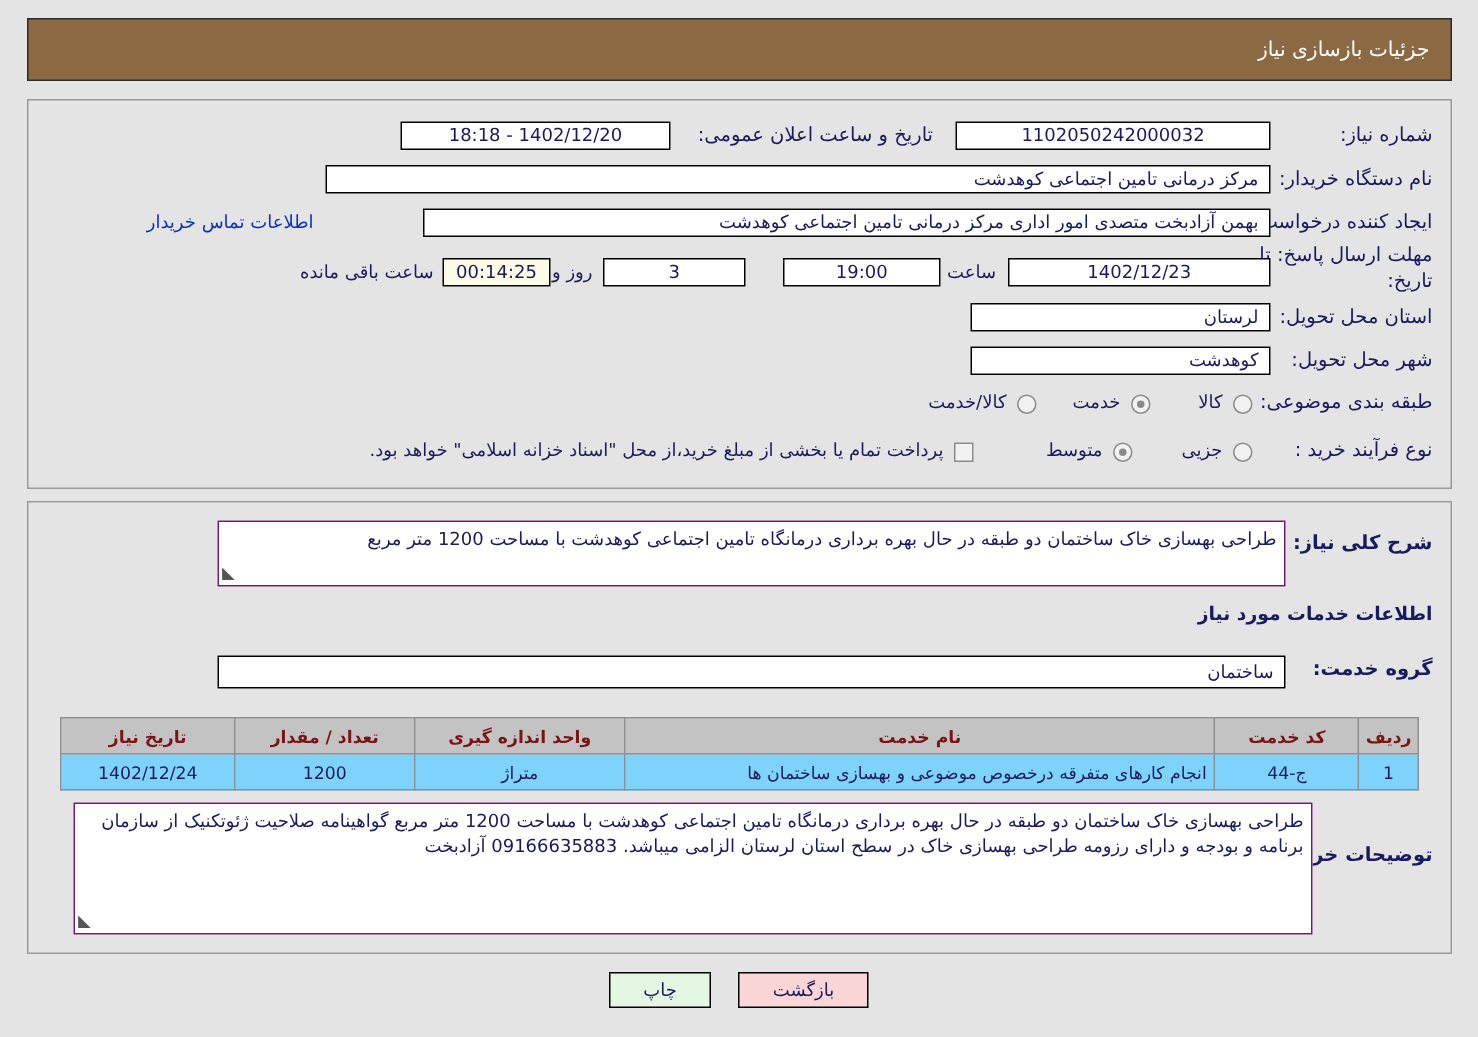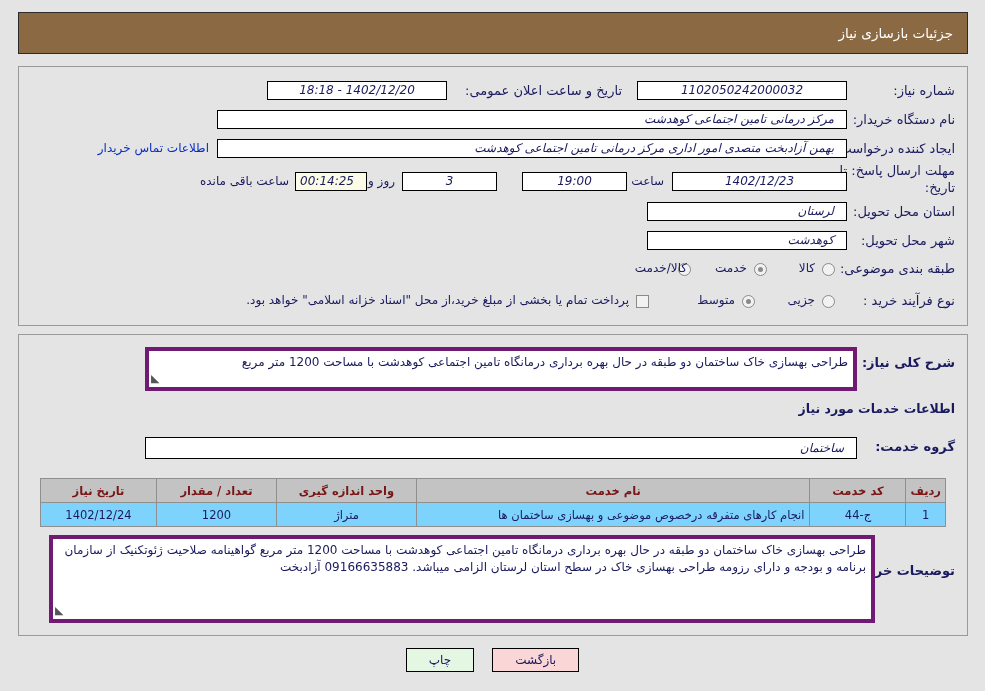--- a/index.html
+++ b/index.html
@@ -50,24 +50,23 @@
   }
   .fld {
     position: absolute;
     background: #ffffff;
     border: 1px solid #000000;
     font-family: "DejaVu Sans", "Liberation Sans", sans-serif;
     font-size: 12px;
     color: #1a1a5e;
     height: 19px;
     line-height: 17px;
-    padding: 0 12px;
+    padding: 0 7px;
     overflow: hidden;
     white-space: nowrap;
-    font-style: italic;
   }
   .fld.center { text-align: center; }
   .fld.right  { text-align: right; }
   .fld.timer  { background: #fbfbe6; text-align: center; }
 
   .link {
     position: absolute;
     color: #0a2fc0;
     font-size: 12px;
     white-space: nowrap;
@@ -101,21 +100,21 @@
     position: absolute;
     width: 13px; height: 13px;
     border: 1px solid #8a8a8a;
     background: #f2f2f2;
   }
 
   
   .ta {
     position: absolute;
     background: #ffffff;
-    border: 4px solid #701a75;
+    border: 1px solid #701a75;
     font-size: 12px;
     color: #1a1a5e;
     padding: 3px 5px;
     text-align: right;
     line-height: 17px;
     overflow: hidden;
   }
   .ta .grip {
     position: absolute;
     left: 2px; bottom: 0px;
@@ -228,21 +227,21 @@
     <div class="lbl" style="right:12px; top:16px;">شماره نیاز:</div>
     <div class="fld center" style="right:120px; top:14px; width:210px;">1102050242000032</div>
 
     <div class="lbl" style="right:345px; top:16px;">تاریخ و ساعت اعلان عمومی:</div>
     <div class="fld center" style="right:520px; top:14px; width:180px;">1402/12/20 - 18:18</div>
 
     <div class="lbl" style="right:12px; top:45px;">نام دستگاه خریدار:</div>
     <div class="fld right" style="right:120px; top:43px; width:630px;">مرکز درمانی تامین اجتماعی کوهدشت</div>
 
     <div class="lbl" style="right:12px; top:74px;">ایجاد کننده درخواست:</div>
-    <div class="fld right" style="right:120px; top:72px; width:630px;">بهمن آزادبخت متصدی امور اداری  مرکز درمانی تامین اجتماعی کوهدشت</div>
+    <div class="fld right" style="right:120px; top:72px; width:565px;">بهمن آزادبخت متصدی امور اداری  مرکز درمانی تامین اجتماعی کوهدشت</div>
     <div class="link" style="right:758px; top:74px;">اطلاعات تماس خریدار</div>
 
     <div class="lbl" style="right:12px; top:96px;">مهلت ارسال پاسخ: تا</div>
     <div class="lbl" style="right:12px; top:113px;">تاریخ:</div>
 
     <div class="fld center" style="right:120px; top:105px; width:175px;">1402/12/23</div>
     <div class="plain" style="right:303px; top:107px;">ساعت</div>
     <div class="fld center" style="right:340px; top:105px; width:105px;">19:00</div>
 
     <div class="fld center" style="right:470px; top:105px; width:95px;">3</div>
@@ -258,21 +257,21 @@
 
     <div class="lbl" style="right:12px; top:194px;">طبقه بندی موضوعی:</div>
 
     <div class="radio" style="right:132px; top:196px;"></div>
     <div class="plain" style="right:152px; top:194px;">کالا</div>
 
     <div class="radio on" style="right:200px; top:196px;"></div>
     <div class="plain" style="right:220px; top:194px;">خدمت</div>
 
     <div class="radio" style="right:276px; top:196px;"></div>
-    <div class="plain" style="right:280px; top:194px;">کالا/خدمت</div>
+    <div class="plain" style="right:296px; top:194px;">کالا/خدمت</div>
 
     <div class="lbl" style="right:12px; top:226px;">نوع فرآیند خرید :</div>
 
     <div class="radio" style="right:132px; top:228px;"></div>
     <div class="plain" style="right:152px; top:226px;">جزیی</div>
 
     <div class="radio on" style="right:212px; top:228px;"></div>
     <div class="plain" style="right:232px; top:226px;">متوسط</div>
 
     <div class="chk" style="right:318px; top:228px;"></div>

